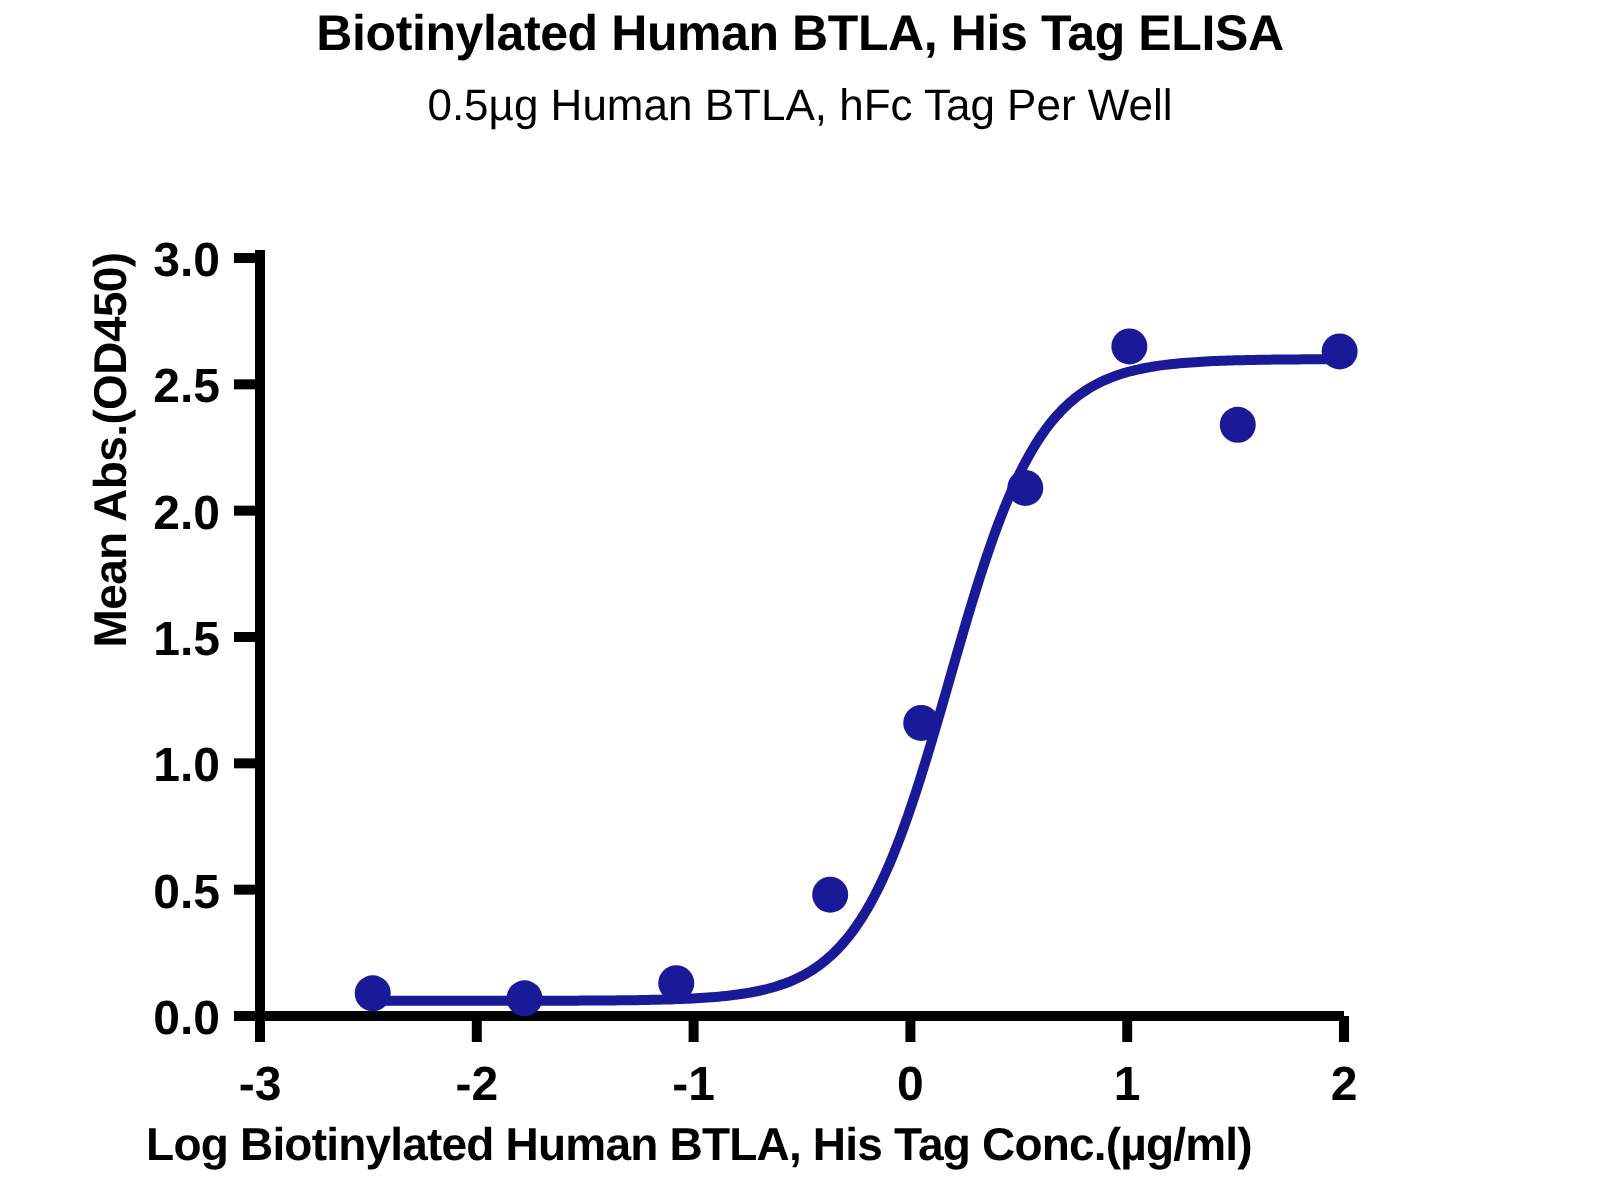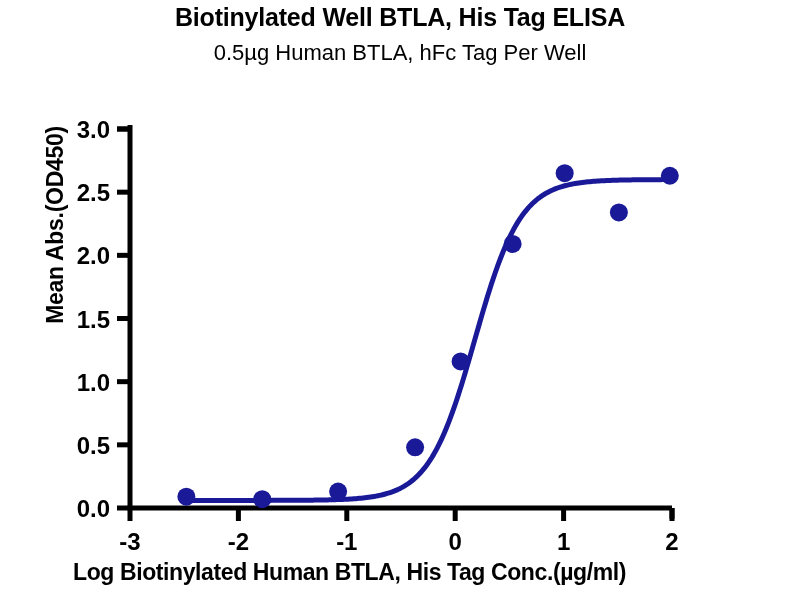--- a/index.html
+++ b/index.html
@@ -80,21 +80,21 @@
     fill: #000000;
   }
   .ytick-label { text-anchor: end; }
   .xtick-label { text-anchor: middle; }
 </style>
 </head>
 <body>
 
 <div id="figure">
 
-  <div class="title">Biotinylated Well BTLA, His Tag ELISA</div>
+  <div class="title">Biotinylated Human BTLA, His Tag ELISA</div>
   <div class="subtitle">0.5µg Human BTLA, hFc Tag Per Well</div>
   <div class="ylabel">Mean Abs.(OD450)</div>
   <div class="xlabel">Log Biotinylated Human BTLA, His Tag Conc.(µg/ml)</div>
 
   <svg class="plot-svg" width="800" height="600">
     <g id="axes-group">
         <line x1="130" y1="125" x2="130" y2="508" stroke="#000" stroke-width="5"></line>
         <line x1="127.5" y1="508" x2="672" y2="508" stroke="#000" stroke-width="5"></line>
         <line x1="672" y1="508" x2="672" y2="519" stroke="#000" stroke-width="5"></line>
         <line x1="130" y1="129" x2="117" y2="129" stroke="#000" stroke-width="5"></line>

